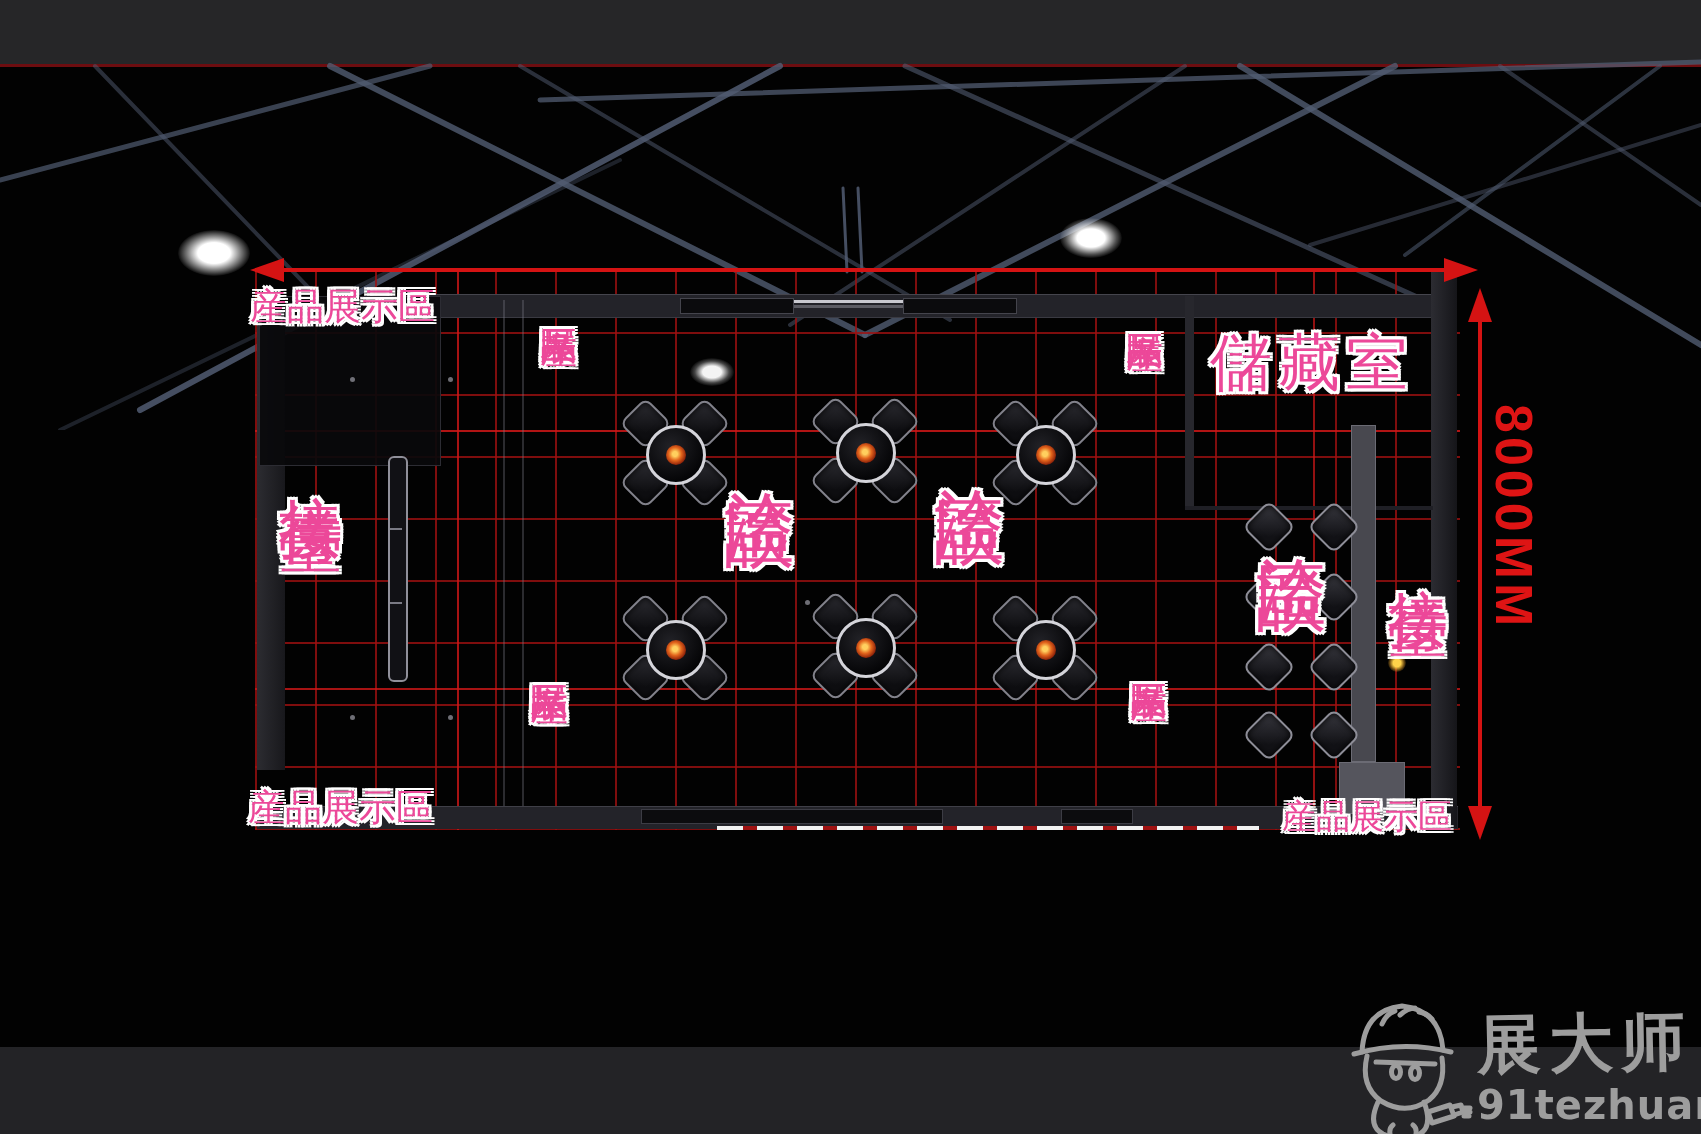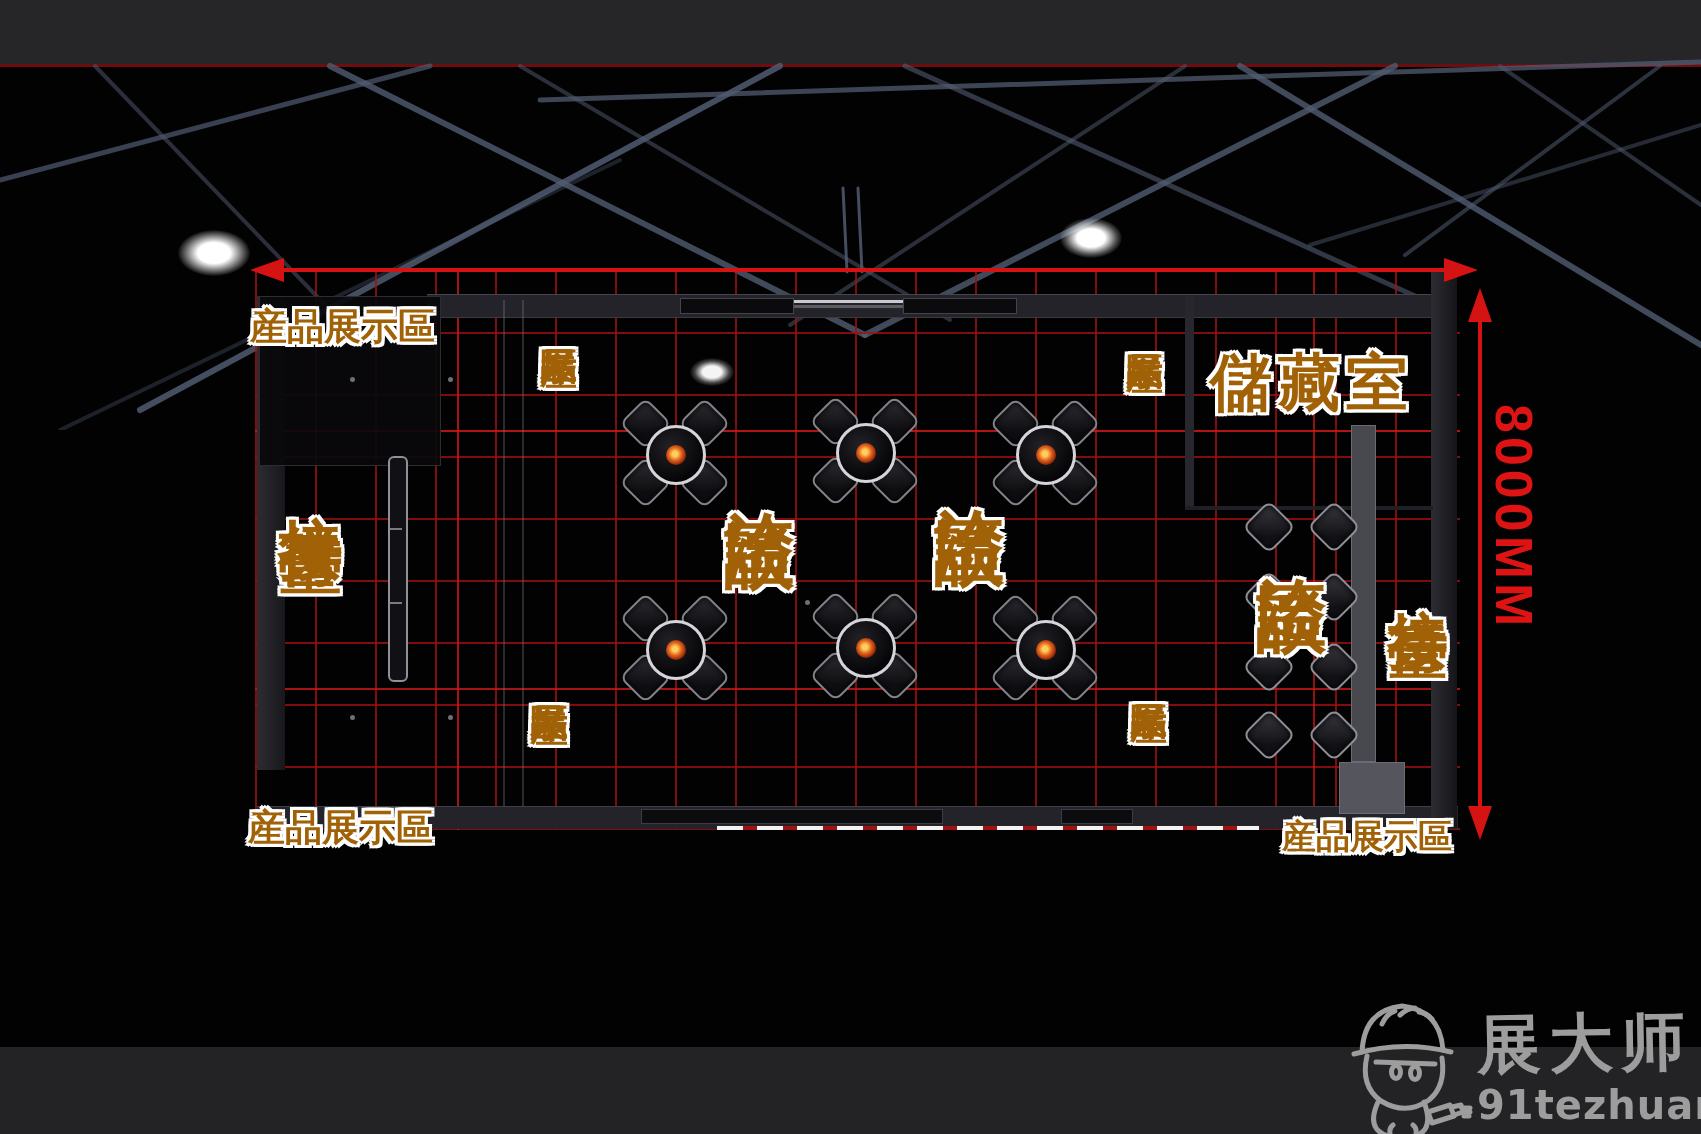--- a/index.html
+++ b/index.html
@@ -62,23 +62,23 @@
   .c-nw{left:8px;top:6px;} .c-ne{left:67px;top:6px;} .c-sw{left:8px;top:65px;} .c-se{left:67px;top:65px;}
   .tbl{position:absolute;left:27px;top:26px;width:54px;height:54px;border-radius:50%;
     background:radial-gradient(circle at 40% 35%,#222227,#050507 72%);border:3px solid #d4d4da;}
   .flw{position:absolute;left:47px;top:46px;width:20px;height:20px;border-radius:50%;
     background:radial-gradient(circle at 45% 45%,#ffcf5e 0 16%,#e2641c 42%,#8a1f08 72%,#400d03 100%);}
   .seat{position:absolute;width:34px;height:34px;border-radius:8px;
     background:linear-gradient(135deg,#3a3a41,#121216 70%);
     border:2px solid #8d8d97;transform:rotate(45deg);box-shadow:inset 0 0 7px #000;}
 
   
-  .lab{position:absolute;color:#a16207;font-weight:700;z-index:6;line-height:1.08;
+  .lab{position:absolute;color:#ec4899;font-weight:400;z-index:6;line-height:1.08;
     text-shadow:-3px -3px 0 #fff,3px -3px 0 #fff,-3px 3px 0 #fff,3px 3px 0 #fff,
-                -3px 0 0 #fff,3px 0 0 #fff,0 -3px 0 #fff,0 3px 0 #fff;margin-top:20px;}
+                -3px 0 0 #fff,3px 0 0 #fff,0 -3px 0 #fff,0 3px 0 #fff;}
   .vert{writing-mode:vertical-rl;text-orientation:upright;}
 
   
   .dim{position:absolute;z-index:5;}
   .dimline-h{left:264px;top:268px;width:1198px;height:4px;background:#d51313;}
   .ah{width:0;height:0;position:absolute;}
   .ah-left{left:250px;top:258px;border-top:12px solid transparent;border-bottom:12px solid transparent;border-right:34px solid #d51313;}
   .ah-right{left:1444px;top:258px;border-top:12px solid transparent;border-bottom:12px solid transparent;border-left:34px solid #d51313;}
   .dimtext-h{left:722px;top:200px;color:#de1414;font-size:62px;font-weight:bold;letter-spacing:3px;
      font-family:"Liberation Sans",sans-serif;}

